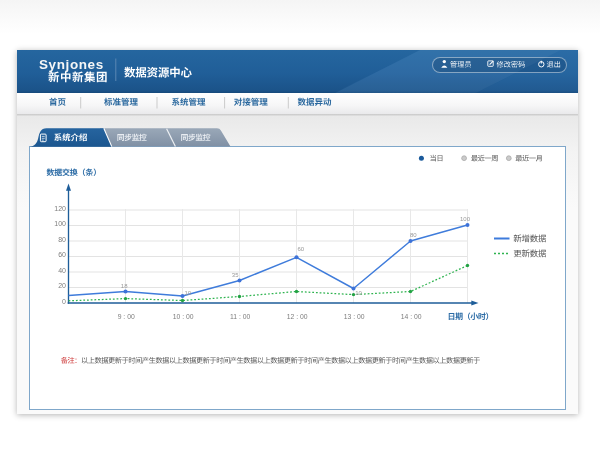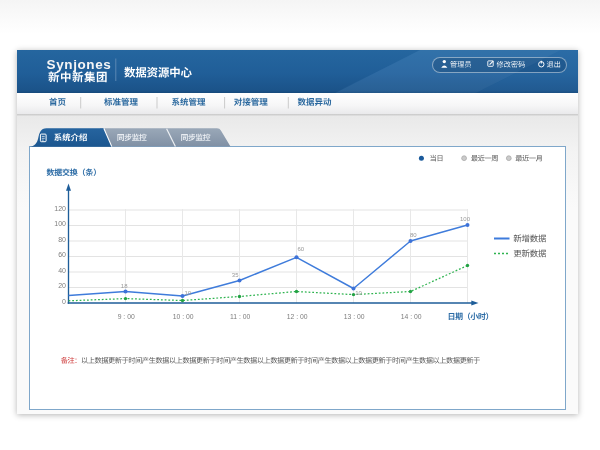--- a/index.html
+++ b/index.html
@@ -1,20 +1,20 @@
 <!DOCTYPE html>
 <html><head><meta charset="utf-8"><style>
 html,body{margin:0;padding:0;width:600px;height:450px;overflow:hidden;
   font-family:"Liberation Sans",sans-serif;background:#fff;}
 #bg{position:absolute;left:0;top:0;width:600px;height:450px;
   background:linear-gradient(180deg,#f5f5f5 0,#ffffff 34px,#ffffff 100%);}
 #page{position:absolute;left:17px;top:50px;width:561px;height:364px;
   box-shadow:0 1px 6px rgba(0,0,0,0.30);background:#fafafa;}
 #hdr{position:absolute;left:0;top:0;width:561px;height:43px;
-  background:linear-gradient(180deg,#276aa5 0,#22629e 55%,#1d578f 94%,#174c80 100%);text-align:center;}
+  background:linear-gradient(180deg,#276aa5 0,#22629e 55%,#1d578f 94%,#174c80 100%);}
 #pill{position:absolute;left:415px;top:7px;width:133px;height:14px;border-radius:8px;
   background:rgba(13,60,105,0.35);border:1px solid rgba(255,255,255,0.45);}
 #logo{position:absolute;left:22px;top:7px;width:80px;height:16px;color:#fff;
   font-size:13.5px;font-weight:bold;letter-spacing:0.6px;}
 #nav{position:absolute;left:0;top:43px;width:561px;height:20.5px;
   background:linear-gradient(180deg,#ffffff 0,#f6f6f7 60%,#e9e9eb 100%);}
 #navline{position:absolute;left:0;top:63.5px;width:561px;height:2.5px;
   background:linear-gradient(180deg,#c6c6c6 0,#e3e3e3 100%);}
 #content{position:absolute;left:0;top:66px;width:561px;height:298px;
   background:linear-gradient(180deg,#e9e9e9 0,#f3f3f3 36px,#fafafa 92px,#fafafa 100%);}

